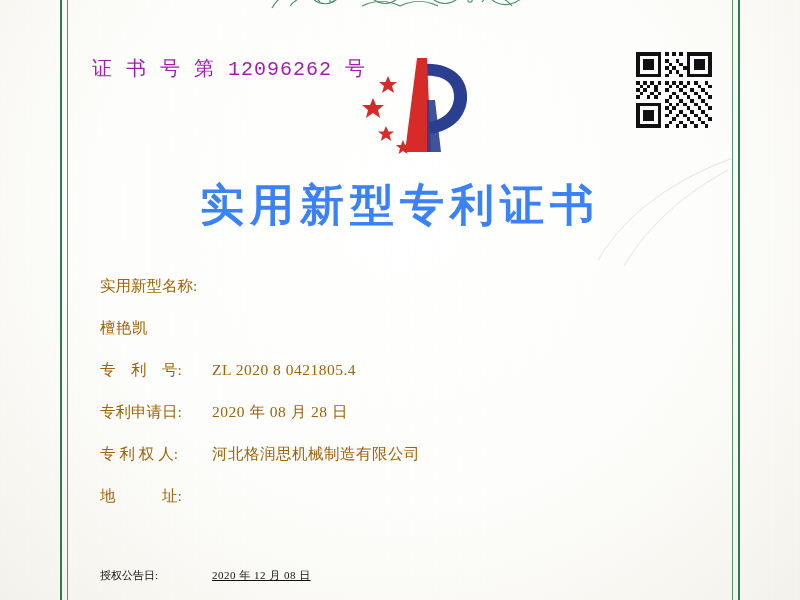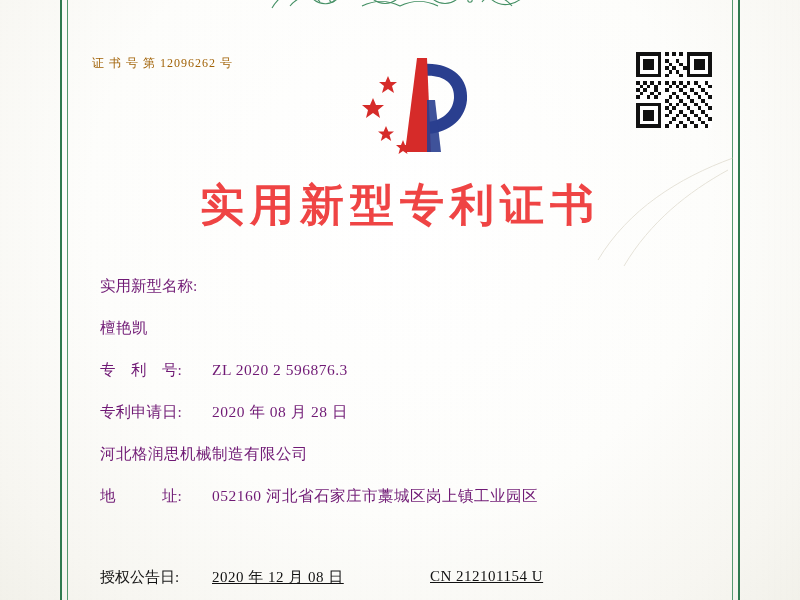--- a/index.html
+++ b/index.html
@@ -88,74 +88,75 @@
     width: 76px;
     height: 76px;
   }
   #qr-code svg { display:block; }
 
   
   #cert-no {
     position: absolute;
     left: 92px;
     top: 55px;
-    font-size: 12px;
+    font-size: 20px;
     letter-spacing: 1px;
-    color: #a16207;
-    font-family: Liberation Serif, serif;
+    color: #a21caf;
+    font-family: Liberation Mono, monospace;
   }
 
   
   #doc-title {
     position: absolute;
     left: 0;
     right: 0;
     top: 176px;
     text-align: center;
     font-size: 44px;
     font-weight: bold;
     letter-spacing: 6px;
-    color: #ef4444;
+    color: #3b82f6;
     font-family: "Liberation Serif", "DejaVu Serif", serif;
   }
 
   
   #fields {
     position: absolute;
     left: 100px;
     top: 276px;
     width: 600px;
   }
   .field-row {
     display: flex;
     align-items: baseline;
     margin-bottom: 21px;
     font-size: 15.5px;
-    color: #701a75;
+    color: #a16207;
   }
   .field-label {
     width: 112px;
     flex: 0 0 112px;
     letter-spacing: 0px;
     white-space: nowrap;
   }
   .field-value {
     flex: 1 1 auto;
     letter-spacing: .5px;
   }
 
   
   #bottom-row {
     position: absolute;
     left: 100px;
     top: 568px;
     width: 620px;
     display: flex;
-    font-size: 15px;
+    font-size: 11px;
     color: #121212;
+    gap: 20px;
   }
   #bottom-row .col {
     display: flex;
     align-items: baseline;
   }
   #bottom-row .col.left { width: 330px; }
   #bottom-row .lbl {
     width: 112px;
     flex: 0 0 112px;
     display: flex;
@@ -346,42 +347,41 @@
     <div class="field-row">
       <span class="field-label">实用新型名称:</span>
     </div>
 
     <div class="field-row">
       <span class="field-value">檀艳凯</span>
     </div>
 
     <div class="field-row">
       <span class="field-label">专　利　号:</span>
-      <span class="field-value">ZL 2020 2 596876.3</span>
+      <span class="field-value">ZL 2020 8 0421805.4</span>
     </div>
 
     <div class="field-row">
       <span class="field-label">专利申请日:</span>
       <span class="field-value">2020 年 08 月 28 日</span>
     </div>
 
     <div class="field-row">
+      <span class="field-label">专 利 权 人:</span>
       <span class="field-value">河北格润思机械制造有限公司</span>
     </div>
 
     <div class="field-row">
       <span class="field-label">地　　　址:</span>
-      <span class="field-value">052160 河北省石家庄市藁城区岗上镇工业园区</span>
     </div>
 
   </div>
 
   <div id="bottom-row">
     <div class="col left">
       <span class="lbl">授权公告日:</span>
       <span class="val">2020 年 12 月 08 日</span>
     </div>
     <div class="col">
-      <span class="val">CN 212101154 U</span>
     </div>
   </div>
 
 </div>
 
 </body></html>

